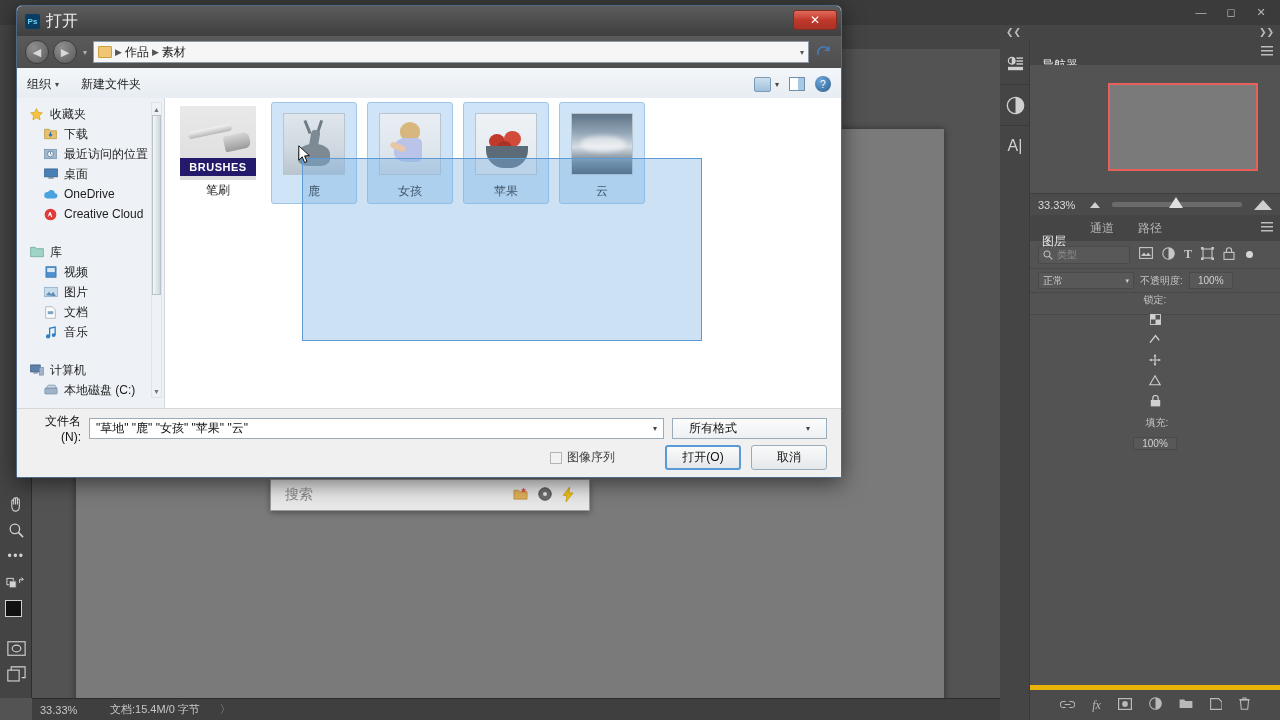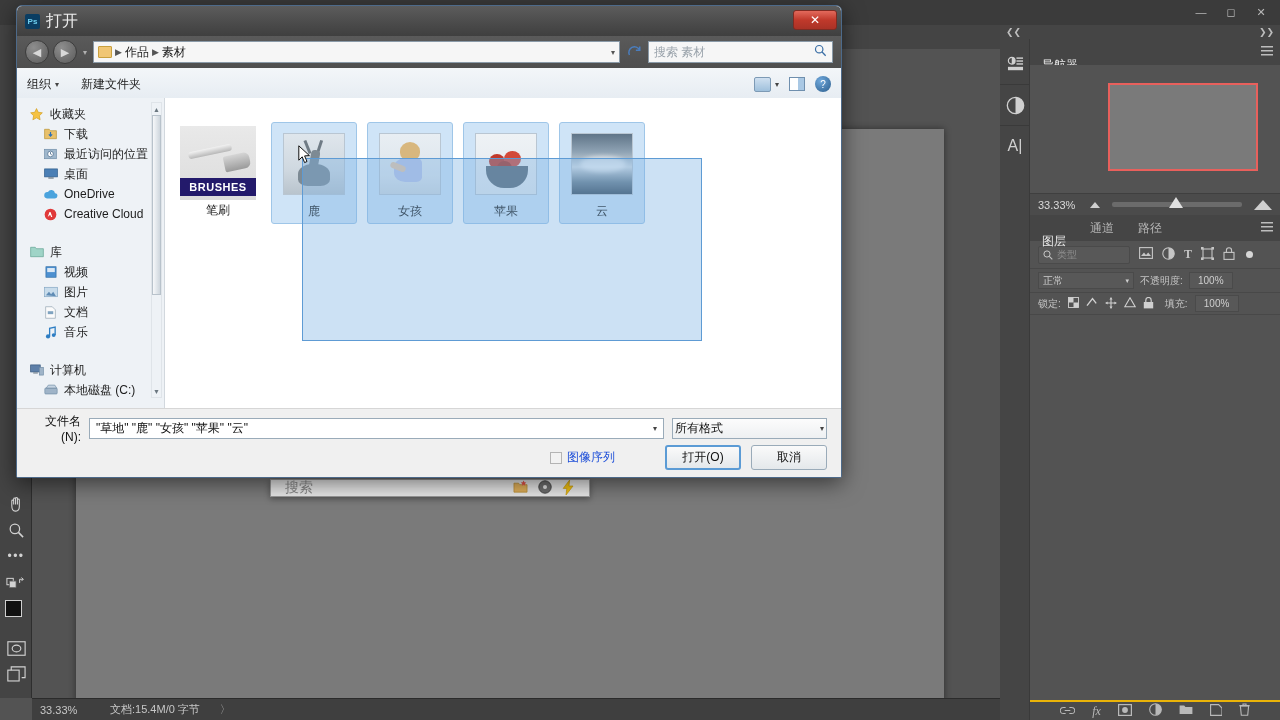--- a/index.html
+++ b/index.html
@@ -59,21 +59,21 @@
     position: absolute; left: 32px; top: 49px; width: 968px; height: 649px;
     background: #535353;
   }
   .ps-doc-shadow {
     position: absolute; left: 44px; top: 80px; width: 868px; height: 574px;
     background: #7a7a7a;
     box-shadow: 0 0 7px rgba(0,0,0,0.45);
   }
   
   .ps-searchbar {
-    position: absolute; left: 238px; top: 430px; width: 320px; height: 18px;
+    position: absolute; left: 238px; top: 430px; width: 320px; height: 32px;
     background: #e8e8e8; border: 1px solid #9a9a9a;
     display: flex; align-items: center;
     box-shadow: 0 2px 6px rgba(0,0,0,0.35);
   }
   .ps-searchbar .sb-text {
     flex: 1; padding-left: 14px; color: #8a8a8a; font-size: 14px;
   }
   .ps-searchbar .sb-icons {
     display: flex; gap: 10px; padding-right: 14px; align-items: center;
   }
@@ -175,34 +175,35 @@
   }
   .opa-box {
     width: 44px; height: 17px; background: #585858; border: 1px solid #4a4a4a;
     display: flex; align-items: center; justify-content: center;
     font-size: 10px; color: #cfcfcf;
   }
   .lock-row {
     height: 22px; display: flex; align-items: center; gap: 7px;
     padding: 0 8px; font-size: 10px; color: #c4c4c4;
     border-bottom: 1px solid #484848;
+    flex-direction: column;
   }
   .lock-ico { font-size: 11px; color: #d0d0d0; }
   .layer-item {
     height: 54px; display: flex; align-items: center; padding: 0 8px;
     background: #585858; gap: 8px;
   }
   .eye { color: #dcdcdc; font-size: 12px; width: 14px; text-align: center; }
   .layer-thumb { width: 62px; height: 38px; background: #7b7b7b; border: 1px solid #2f2f2f; }
   .layer-name { flex: 1; font-size: 12px; color: #e4e4e4; padding-left: 6px; }
   .layer-lock { color: #d5d5d5; font-size: 11px; }
   .layers-footer {
-    position: absolute; left: 30px; bottom: 0; width: 250px; height: 20px;
+    position: absolute; left: 30px; bottom: 0; width: 250px; height: 35px;
     background: #4b4b4b; display: flex; align-items: center;
-    justify-content: center; gap: 17px; border-top: 2px solid #eab308;
+    justify-content: center; gap: 17px; border-top: 5px solid #eab308;
   }
   .lfi { color: #b9b9b9; font-size: 12px; }
 
   
   .dlg {
     position: absolute; left: 16px; top: 5px; width: 826px; height: 473px;
     background: #f0f0f0;
     border: 1px solid #4d6a8a;
     border-radius: 6px 6px 2px 2px;
     box-shadow: 0 5px 22px rgba(0,0,0,0.55);
@@ -302,21 +303,21 @@
     position: absolute; right: 2px; top: 4px; width: 11px; height: 296px;
     background: #eef2f6; border: 1px solid #dfe4e9;
   }
   .ss-up, .ss-dn { height: 12px; color: #6b7780; font-size: 7px; display: flex;
                    align-items: center; justify-content: center; }
   .ss-thumb { position: absolute; left: 0; top: 12px; width: 9px; height: 180px;
               background: linear-gradient(90deg,#f6f8fa,#ced6dd); border: 1px solid #b8c2cb; }
   .ss-dn { position: absolute; bottom: 0; left: 0; width: 9px; }
 
   .dlg-files {
-    flex: 1; background: #fff; position: relative; padding: 24px 0 0 6px;
+    flex: 1; background: #fff; position: relative; padding: 4px 0 0 6px;
   }
   .file-row { display: flex; gap: 10px; padding-left: 4px; }
   .file-cell {
     width: 86px; height: 102px; display: flex; flex-direction: column;
     align-items: center; justify-content: flex-start;
     padding-top: 4px;
   }
   .file-cell.selected {
     background: #cfe4f7; border: 1px solid #9fc6e8; border-radius: 3px;
   }
@@ -397,29 +398,29 @@
   .fn-label { font-size: 12px; color: #111; width: 50px; text-align: right; }
   .fn-input {
     flex: 1; height: 21px; background: #fff; border: 1px solid #9aabb9;
     display: flex; align-items: center; padding: 0 6px;
     font-size: 12px; color: #111;
   }
   .fn-drop { margin-left: auto; font-size: 8px; color: #444; }
   .fmt-sel {
     width: 155px; height: 21px; background: linear-gradient(180deg,#fcfcfc,#eef0f2);
     border: 1px solid #9aabb9; display: flex; align-items: center;
-    padding: 0 2px; font-size: 12px; color: #111;
+    padding: 0 16px; font-size: 12px; color: #111;
   }
   .btn-row {
     position: absolute; right: 14px; top: 36px;
     display: flex; align-items: center; gap: 10px;
   }
   .chk-seq {
     display: flex; align-items: center; gap: 5px; font-size: 12px;
-    color: #1d4ed8; margin-right: 40px;
+    color: #404040; margin-right: 40px;
   }
   .chkbox { width: 12px; height: 12px; background: #f2f2f2; border: 1px solid #b4b4b4; }
   .dbtn {
     width: 76px; height: 25px; font-size: 12px; color: #111;
     display: flex; align-items: center; justify-content: center;
     background: linear-gradient(180deg,#fafafa,#e4e8eb);
     border: 1px solid #9aabb9; border-radius: 3px;
   }
   .dbtn.primary { border: 2px solid #5b9bd5; }
 </style>
@@ -739,29 +740,20 @@
         <span class="crumb-sep">▶</span>
         <span>素材</span>
         <span class="addr-drop">▾</span>
       </span>
       <span class="refresh">
         <svg width="15" height="15" viewBox="0 0 16 16">
             <path d="M13.4 5.3A6 6 0 102.6 10.7" fill="none" stroke="#4a7dbd" stroke-width="1.6"></path>
             <path d="M13.6 1.6v4.1h-4.1" fill="none" stroke="#4a7dbd" stroke-width="1.6"></path>
           </svg>
       </span>
-      <span class="dlg-search">
-        <span>搜索 素材</span>
-        <span class="mag">
-          <svg width="13" height="13" viewBox="0 0 14 14">
-              <circle cx="5.6" cy="5.6" r="4" fill="none" stroke="#3a6ea5" stroke-width="1.3"></circle>
-              <line x1="8.7" y1="8.7" x2="12.6" y2="12.6" stroke="#3a6ea5" stroke-width="1.4"></line>
-            </svg>
-        </span>
-      </span>
     </div>
 
     <div class="dlg-toolbar">
       <span class="tb-item">
         <span>组织</span>
         <span class="tb-caret">▾</span>
       </span>
       <span class="tb-item">新建文件夹</span>
       <span class="dlg-toolbar-right">
         <span class="tb-item">

